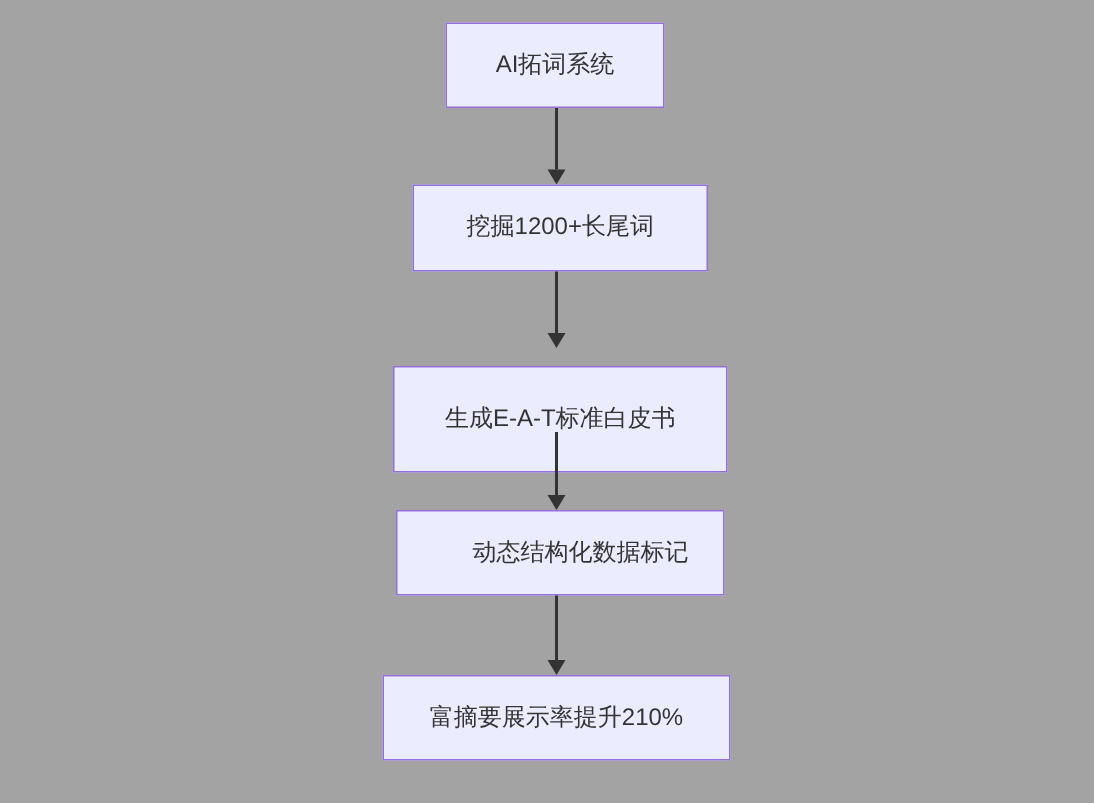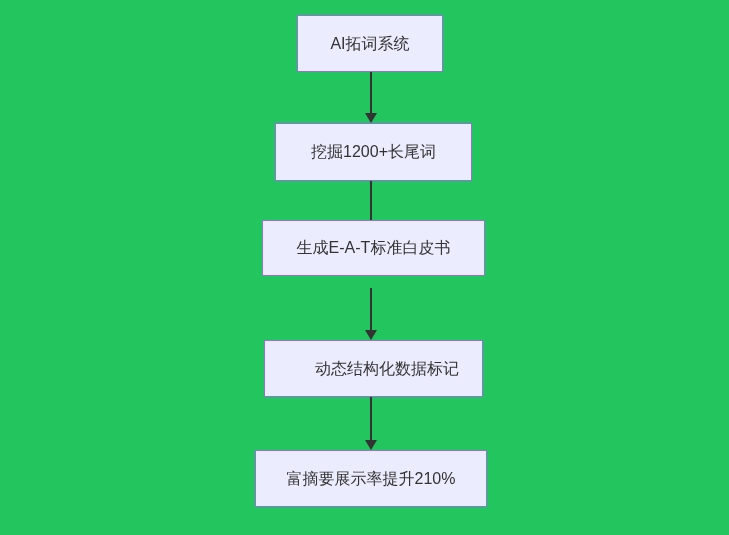--- a/index.html
+++ b/index.html
@@ -9,39 +9,39 @@
   body {
     width: 729px;
     height: 535px;
     overflow: hidden;
     font-family: "Liberation Sans", "DejaVu Sans", sans-serif;
   }
   .canvas {
     position: relative;
     width: 729px;
     height: 535px;
-    background: #22c55e;
+    background: #a3a3a3;
   }
   .node {
     position: absolute;
     box-sizing: border-box;
     background: #ececff;
     border: 1.5px solid #9370db;
     color: #333333;
     font-size: 16px;
     line-height: 1.25;
     display: flex;
     align-items: center;
     justify-content: center;
     text-align: center;
     white-space: nowrap;
   }
   .node-1 { left: 297px; top: 15px;  width: 146px; height: 57px; }
   .node-2 { left: 275px; top: 123px; width: 197px; height: 58px; }
-  .node-3 { left: 262px; top: 220px; width: 223px; height: 56px; }
+  .node-3 { left: 262px; top: 244px; width: 223px; height: 71px; }
   .node-4 { left: 264px; top: 340px; width: 219px; height: 57px; padding-left: 27px; }
   .node-5 { left: 255px; top: 450px; width: 232px; height: 57px; }
 
   .arrow {
     position: absolute;
     left: 365px;
     width: 12px;
     display: flex;
     flex-direction: column;
     align-items: center;

